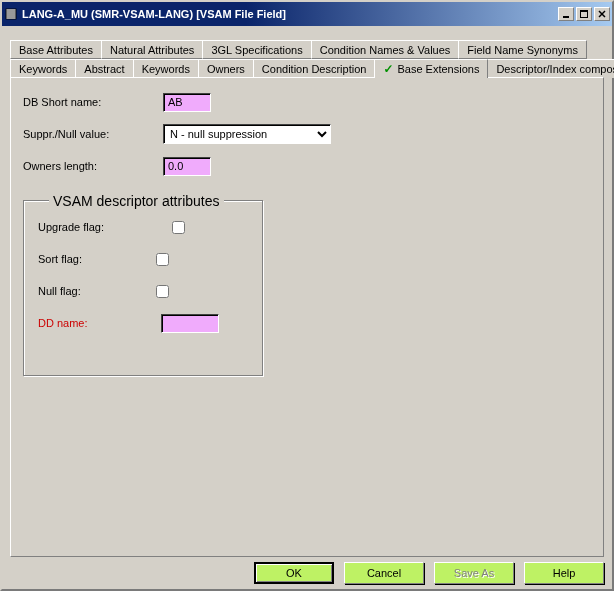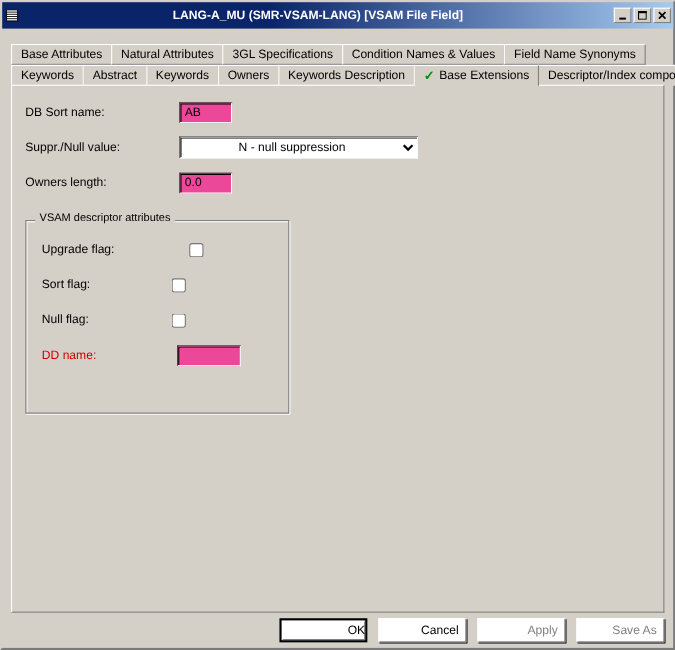--- a/index.html
+++ b/index.html
@@ -21,21 +21,20 @@
   }
   .titlebar {
     height: 19px;
     background: linear-gradient(to right, #0a246a 0%, #0a246a 40%, #a6caf0 100%);
     color: #ffffff;
     display: flex;
     align-items: center;
     padding: 12px 2px;
     font-weight: bold;
     font-size: 11px;
-    text-align: center;
   }
   .titlebar-icon {
     width: 14px;
     height: 14px;
     margin-right: 4px;
     display: inline-flex;
     align-items: center;
     justify-content: center;
   }
   .titlebar-text { flex: 1; white-space: nowrap; overflow: hidden; }
@@ -132,85 +131,83 @@
   .form-label.error { color: #cc0000; }
 
   .text-input {
     height: 19px;
     border: 1px solid #808080;
     border-top-color: #404040;
     border-left-color: #404040;
     border-right-color: #ffffff;
     border-bottom-color: #ffffff;
     box-shadow: inset 1px 1px 0 #000000;
-    background: #ec4899;
+    background: #f0abfc;
     font-family: inherit;
     font-size: 11px;
     padding: 1px 4px;
   }
   .text-input.short { width: 48px; }
   .text-input.med { width: 58px; }
 
   .select {
     height: 20px;
-    width: 217px;
+    width: 168px;
     border: 1px solid #808080;
     border-top-color: #404040;
     border-left-color: #404040;
     border-right-color: #ffffff;
     border-bottom-color: #ffffff;
     box-shadow: inset 1px 1px 0 #000000;
     background: #ffffff;
     font-family: inherit;
     font-size: 11px;
     padding: 0 2px;
-    text-align: center;
   }
 
   .groupbox {
     border: 1px solid #808080;
     box-shadow: 1px 1px 0 #ffffff inset, 1px 1px 0 #ffffff;
     margin-top: 24px;
     width: 240px;
     padding: 16px 14px 30px 14px;
     position: relative;
   }
   .groupbox-legend {
     position: absolute;
     top: -8px;
-    left: 8px;
+    left: 25px;
     background: #d4d0c8;
     padding: 0 4px;
-    font-size: 10px;
+    font-size: 14px;
   }
 
   .checkbox-input {
     width: 13px;
     height: 13px;
     margin: 0;
   }
 
   .button-bar {
     position: absolute;
     left: 8px; right: 8px; bottom: 10px;
     display: flex;
     justify-content: flex-end;
     gap: 10px;
   }
   .btn {
     width: 80px;
     height: 22px;
     font-family: inherit;
     font-size: 11px;
-    background: #ffffff;
+    background: #bef264;
     border: 1px solid #808080;
     border-top-color: #ffffff;
     border-left-color: #ffffff;
     box-shadow: 1px 1px 0 #000000;
-    text-align: right;
   }
   .btn.default {
     border: 2px solid #000000;
     padding: 0;
     box-shadow: inset 1px 1px 0 #ffffff, inset -1px -1px 0 #808080;
   }
   .btn:disabled, .btn.disabled {
     color: #808080;
     text-shadow: 1px 1px 0 #ffffff;
   }
@@ -277,35 +274,35 @@
       <div class="tab">
           <span>Abstract</span>
         </div>
       <div class="tab">
           <span>Keywords</span>
         </div>
       <div class="tab">
           <span>Owners</span>
         </div>
       <div class="tab">
-          <span>Keywords Description</span>
+          <span>Condition Description</span>
         </div>
       <div class="tab active">
           <span class="check">✓</span>
           <span>Base Extensions</span>
         </div>
       <div class="tab">
           <span>Descriptor/Index composition</span>
         </div>
     </div>
 
     <div class="tab-panel">
 
       <div class="form-row">
-        <span class="form-label">DB Sort name:</span>
+        <span class="form-label">DB Short name:</span>
         <input class="text-input short" type="text" value="AB" style="">
       </div>
 
       <div class="form-row">
         <span class="form-label">Suppr./Null value:</span>
         <select class="select">
           <option selected="">N - null suppression</option>
         </select>
       </div>
 
@@ -336,18 +333,18 @@
           <span class="form-label error" style="width:123px">DD name:</span>
           <input class="text-input med" type="text" value="" style="">
         </div>
       </div>
 
     </div>
 
     <div class="button-bar">
       <button class="btn default">OK</button>
       <button class="btn">Cancel</button>
-      <button class="btn disabled" disabled="">Apply</button>
       <button class="btn disabled" disabled="">Save As</button>
+      <button class="btn">Help</button>
     </div>
 
   </div>
 </div>
 
 </body></html>

